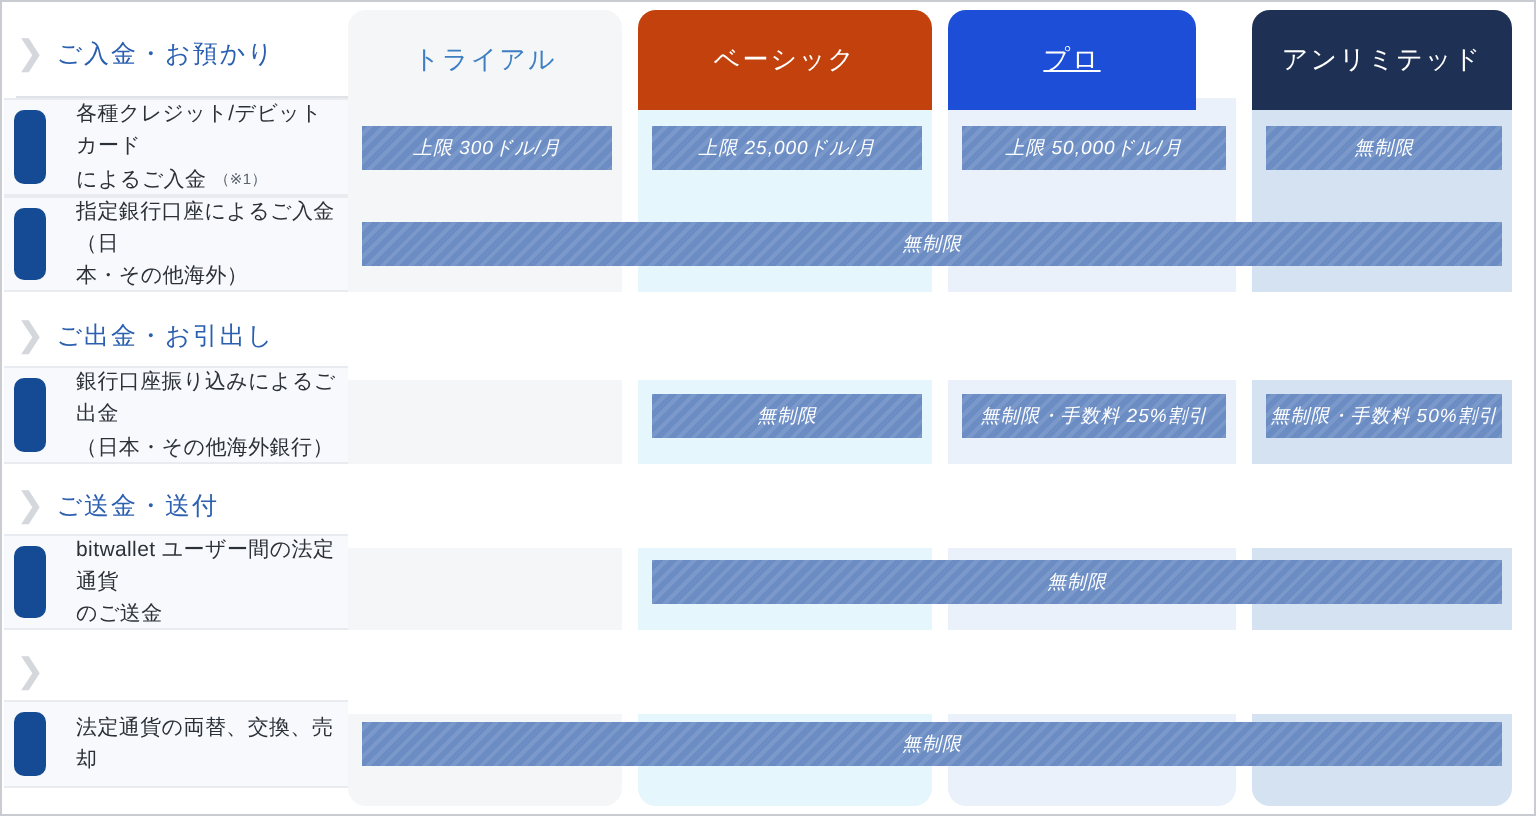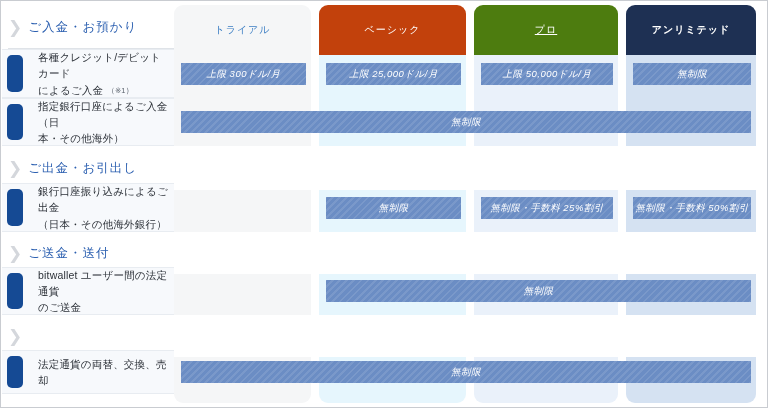--- a/index.html
+++ b/index.html
@@ -31,28 +31,28 @@
 
   
   .col-head {
     position: absolute;
     top: 4px;
     height: 50px;
     border-radius: 9px 9px 0 0;
     display: flex;
     align-items: center;
     justify-content: center;
-    font-size: 10px;
+    font-size: 13px;
     letter-spacing: 1px;
     z-index: 3;
   }
   .col-head.trial     { left: 173px; width: 137px; background: #f5f6f7; color: #3e7fc4; }
   .col-head.basic     { left: 318px; width: 147px; background: #c2410c; color: #ffffff; }
-  .col-head.pro       { left: 473px; width: 144px; background: #4d7c0f; color: #ffffff; text-decoration: underline; }
-  .col-head.unlimited { left: 625px; width: 130px; background: #1e3053; color: #ffffff; font-weight: bold; }
+  .col-head.pro       { left: 473px; width: 124px; background: #1d4ed8; color: #ffffff; text-decoration: underline; }
+  .col-head.unlimited { left: 625px; width: 130px; background: #1e3053; color: #ffffff; }
 
   
   .rows {
     position: absolute;
     left: 0; top: 0; right: 0; bottom: 0;
     z-index: 2;
   }
   .row {
     position: absolute;
     left: 1px; right: 0;

